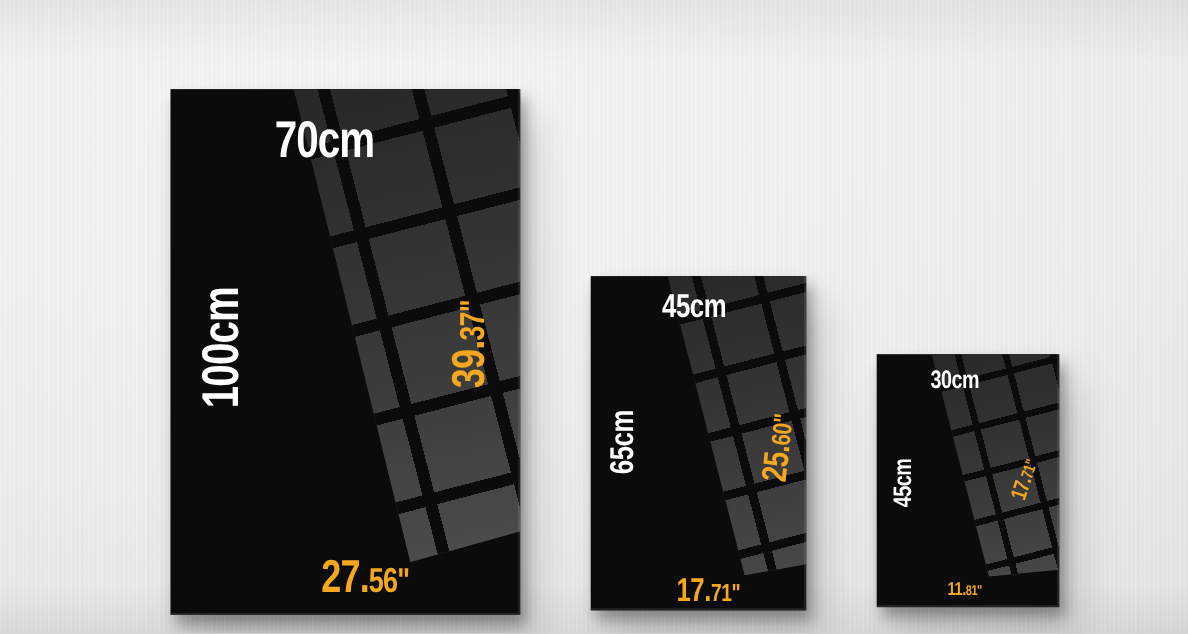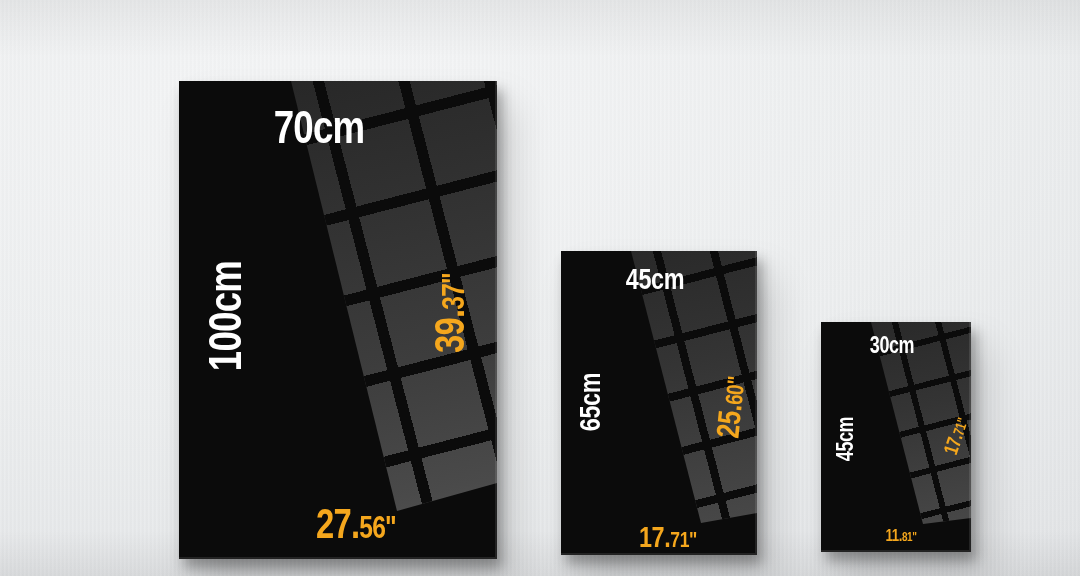--- a/index.html
+++ b/index.html
@@ -12,21 +12,20 @@
   .stage::before{
     content:"";position:absolute;inset:0;pointer-events:none;
     background:
       linear-gradient(180deg, rgba(0,0,0,0.05) 0%, rgba(0,0,0,0) 10%),
       linear-gradient(0deg, rgba(0,0,0,0.06) 0%, rgba(0,0,0,0) 8%),
       repeating-linear-gradient(90deg, rgba(255,255,255,0.10) 0 1px, rgba(0,0,0,0.012) 2px 4px);
   }
   .poster{
     position:absolute;background:#0b0b0b;overflow:hidden;
     box-shadow:5px 9px 12px rgba(0,0,0,0.32), 16px 24px 36px rgba(0,0,0,0.15);
-    margin-left:24px;
   }
   
   .poster::after{
     content:"";position:absolute;inset:0;pointer-events:none;
     box-shadow:inset -2px -2px 0 rgba(255,255,255,0.10);
   }
   .glare{position:absolute;inset:0;}
   
   .p1 .glare{
     clip-path:polygon(112px 0, 100% 0, 100% 402px, 218px 430px);
@@ -44,21 +43,21 @@
   }
   .p3 .glare{
     clip-path:polygon(50px 0, 100% 0, 100% 196px, 102px 202px);
     background:
       repeating-linear-gradient(75.5deg, #0b0b0b 0 6px, rgba(0,0,0,0) 6px 42px),
       repeating-linear-gradient(165.5deg, #0b0b0b 0 6px, rgba(0,0,0,0) 6px 42px),
       linear-gradient(168deg, #282828 0%, #343434 40%, #3e3e3e 65%, #4c4c4c 100%);
   }
   .p1{left:155px;top:81px;width:318px;height:478px;}
   .p2{left:537px;top:251px;width:196px;height:304px;}
-  .p3{left:797px;top:322px;width:150px;height:230px;}
+  .p3{left:797px;top:322px;width:166px;height:230px;}
 
   .lbl{
     position:absolute;white-space:nowrap;color:#ffffff;letter-spacing:-1px;
     transform:translate(-50%,-50%) scaleX(0.78);
   }
   .lbl.vert{transform:translate(-50%,-50%) rotate(-90deg) scaleX(0.78);}
   .lbl.vert84{transform:translate(-50%,-50%) rotate(-84deg) scaleX(0.78);}
   .lbl.tilt{transform:translate(-50%,-50%) rotate(-72deg) scaleX(0.78);}
   .lbl.in{color:#F5A71D;}
   .lbl .small{font-size:0.75em;}

